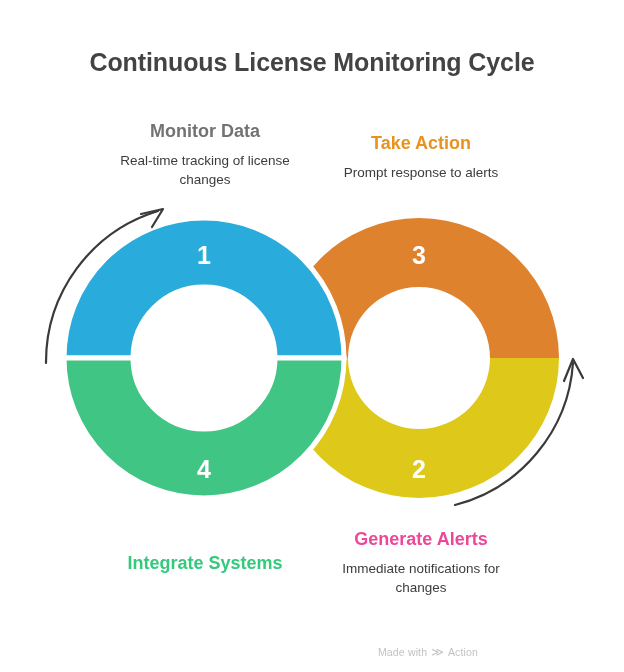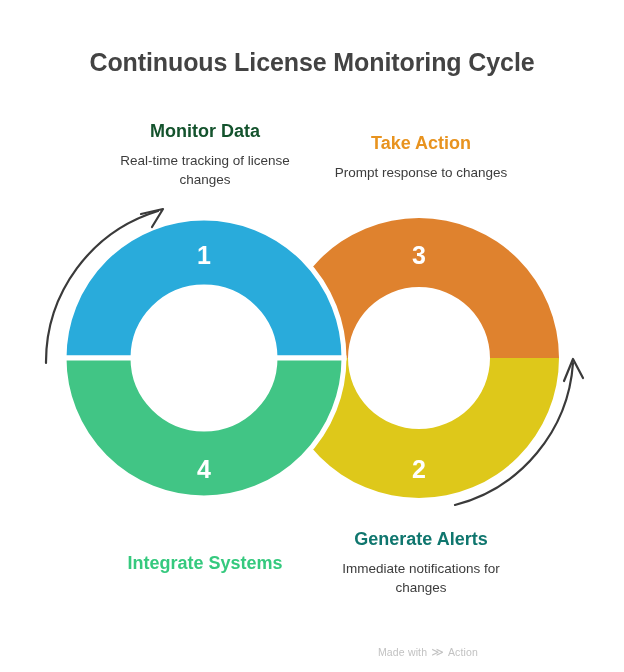--- a/index.html
+++ b/index.html
@@ -128,35 +128,35 @@
       <path d="M 141 214 L 163 209 L 152 227" fill="none" stroke="#3a3a3a" stroke-width="2.2" stroke-linecap="round" stroke-linejoin="round"></path>
     </g>
 
     <g>
       <path d="M 455 505 A 158 158 0 0 0 573 363" fill="none" stroke="#3a3a3a" stroke-width="2.2" stroke-linecap="round"></path>
       <path d="M 564 381 L 573 359 L 583 378" fill="none" stroke="#3a3a3a" stroke-width="2.2" stroke-linecap="round" stroke-linejoin="round"></path>
     </g>
   </svg>
 
   <div class="step-label" id="label-monitor-data">
-    <div class="step-heading" style="color:#14532d">Monitor Data</div>
+    <div class="step-heading" style="color:#737373">Monitor Data</div>
     <div class="step-desc">Real-time tracking of license changes</div>
   </div>
 
   <div class="step-label" id="label-take-action">
     <div class="step-heading" style="color:#E8931F">Take Action</div>
-    <div class="step-desc">Prompt response to changes</div>
+    <div class="step-desc">Prompt response to alerts</div>
   </div>
 
   <div class="step-label" id="label-integrate-systems">
     <div class="step-heading" style="color:#35C97E">Integrate Systems</div>
   </div>
 
   <div class="step-label" id="label-generate-alerts">
-    <div class="step-heading" style="color:#0f766e">Generate Alerts</div>
+    <div class="step-heading" style="color:#ec4899">Generate Alerts</div>
     <div class="step-desc" style="padding:0 14px">Immediate notifications for changes</div>
   </div>
 
   <div id="watermark">
     <span>Made with</span>
     <span class="napkin-mark">≫</span>
     <span>Action</span>
   </div>
 
 </div>

